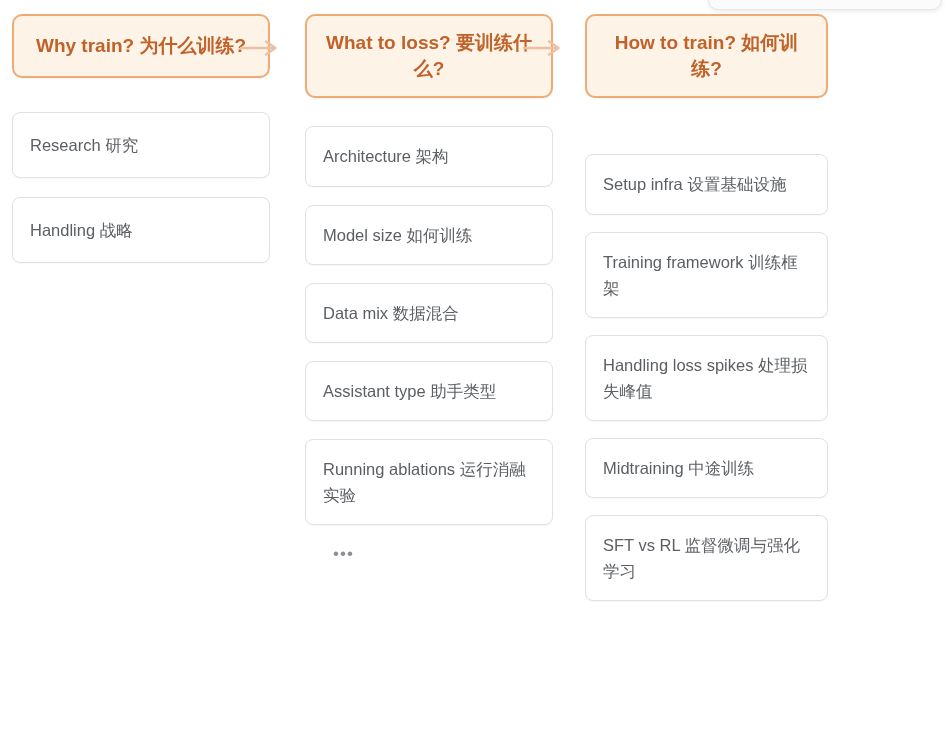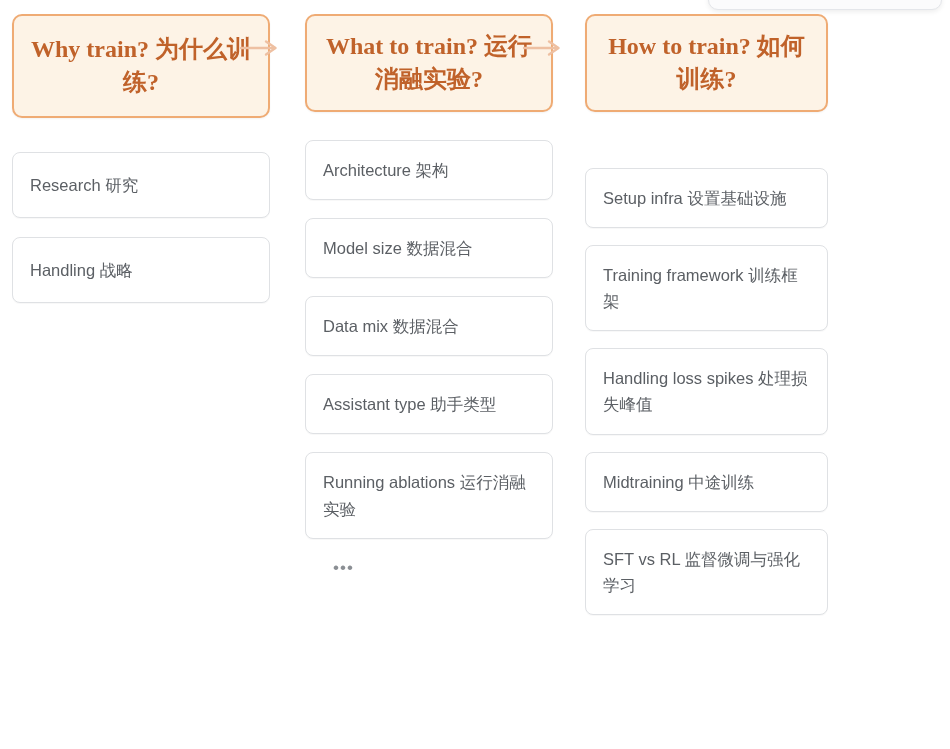--- a/index.html
+++ b/index.html
@@ -49,26 +49,25 @@
   .col-1 { width: 248px; margin-left: 35px; padding-top: 14px; }
   .col-2 { width: 243px; margin-left: 32px; padding-top: 14px; gap: 28px; }
 
   .col-head {
     box-sizing: border-box;
     background: #fdf3e6;
     border: 2px solid #efab74;
     border-radius: 10px;
     color: #c0622a;
     font-weight: bold;
-    font-size: 24px;
+    font-size: 19px;
     line-height: 1.38;
     text-align: center;
     padding: 14px 16px;
     box-shadow: 0 1px 2px rgba(0,0,0,0.05);
-    font-family: Liberation Serif, serif;
   }
   .col-0 .col-head { padding-top: 17px; padding-bottom: 17px; }
 
   .items {
     display: flex;
     flex-direction: column;
   }
   .col-0 .items { margin-top: 34px; }
   .col-1 .items { margin-top: 28px; }
   .col-2 .items { margin-top: 28px; }
@@ -133,24 +132,24 @@
   <div class="arrow-gap">
     <div class="arrow">
       <svg width="44" height="18" viewBox="0 0 44 18" aria-hidden="true">
         <line x1="2" y1="9" x2="34" y2="9" stroke="#eec0a2" stroke-width="2.4" stroke-linecap="round"></line>
         <polyline points="27,2.5 36.5,9 27,15.5" fill="none" stroke="#eec0a2" stroke-width="2.4" stroke-linecap="round" stroke-linejoin="round"></polyline>
       </svg>
     </div>
   </div>
 
   <div class="column col-1">
-    <div class="col-head">What to train?  运行消融实验?</div>
+    <div class="col-head">What to loss?  要训练什么?</div>
     <div class="items">
       <div class="card">Architecture  架构</div>
-      <div class="card">Model size  数据混合</div>
+      <div class="card">Model size  如何训练</div>
       <div class="card">Data mix  数据混合</div>
       <div class="card">Assistant type  助手类型</div>
       <div class="card">Running ablations  运行消融实验</div>
       <div class="ellipsis">•••</div>
     </div>
   </div>
 
   <div class="arrow-gap">
     <div class="arrow">
       <svg width="44" height="18" viewBox="0 0 44 18" aria-hidden="true">

